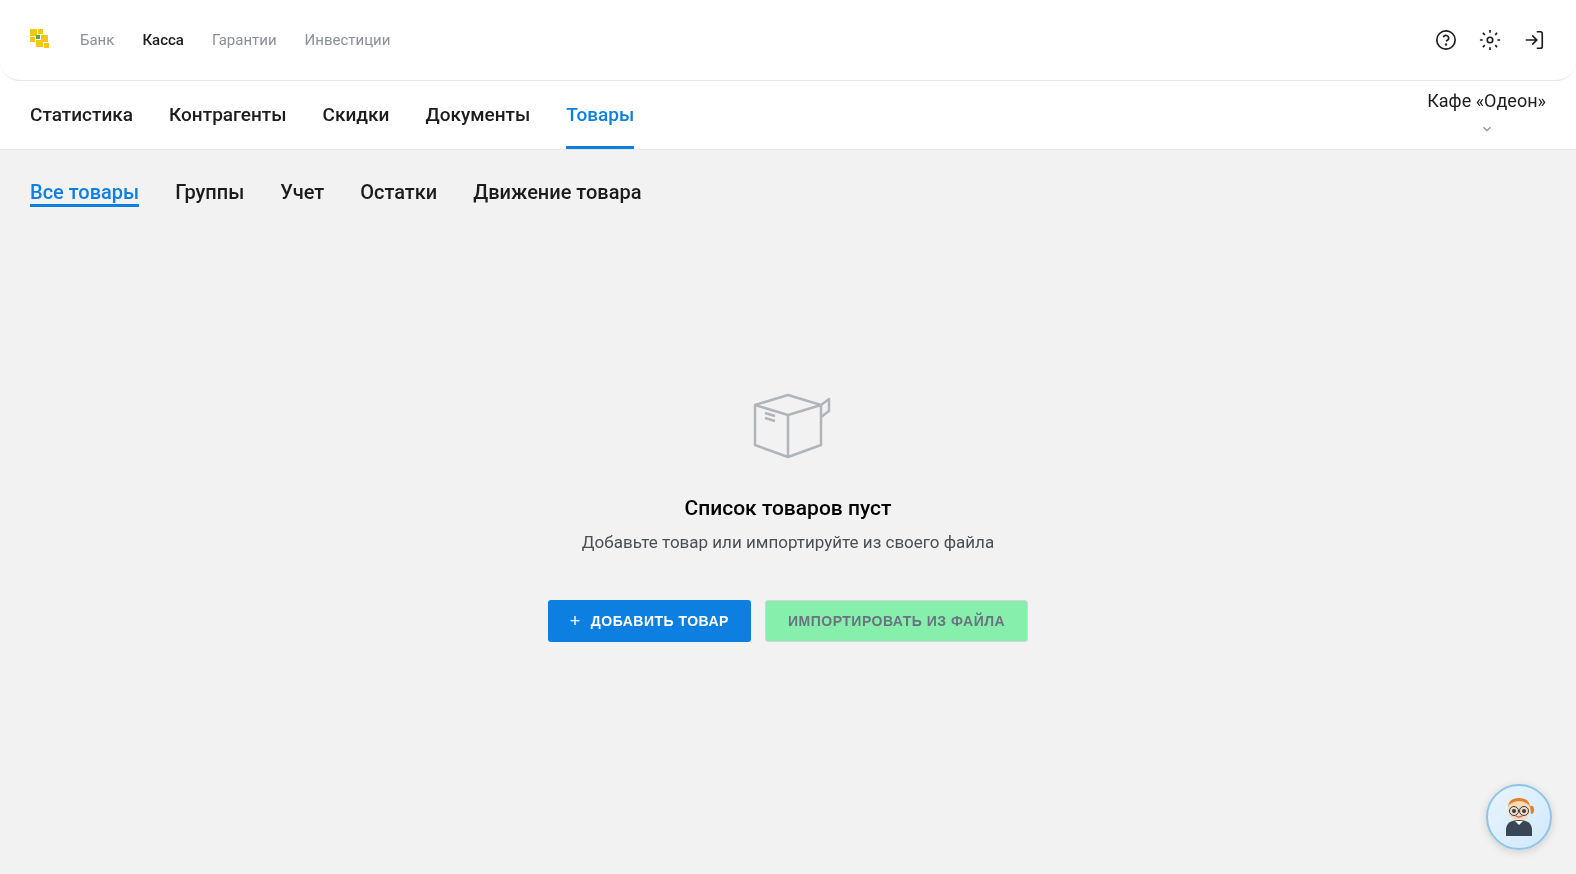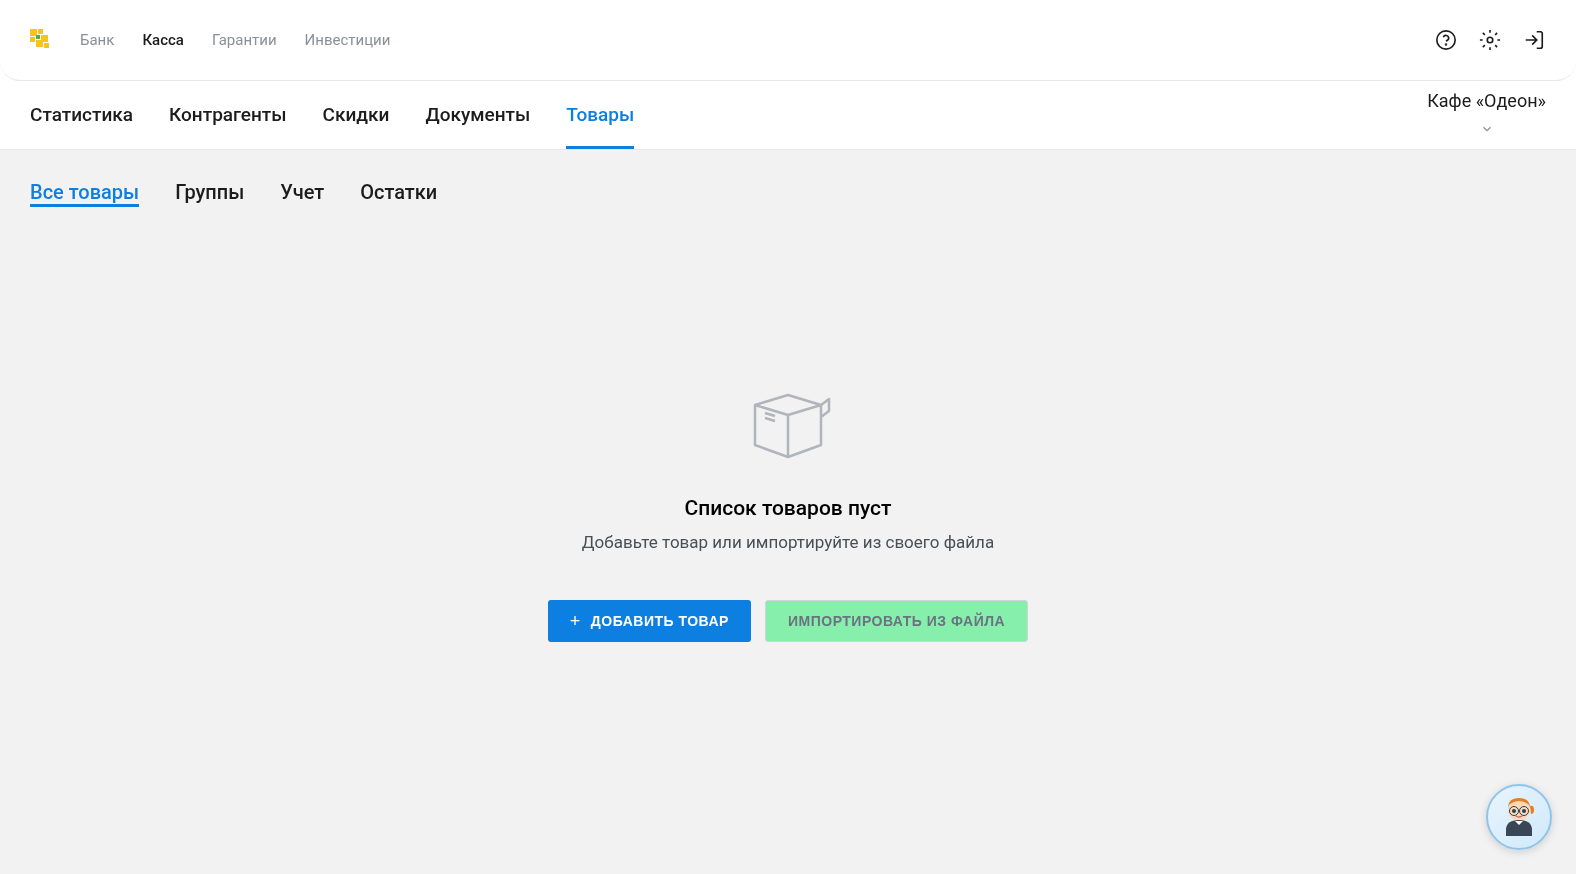--- a/index.html
+++ b/index.html
@@ -236,20 +236,21 @@
     </span>
   </div>
 </div>
 
 <div class="content-area">
   <div class="sub-nav">
     <span class="sub-nav-item active">Все товары</span>
     <span class="sub-nav-item">Группы</span>
     <span class="sub-nav-item">Учет</span>
     <span class="sub-nav-item">Остатки</span>
+    <span class="sub-nav-item">Движение товара</span>
   </div>
 
   <div class="empty-state">
     <div class="empty-icon">
       <svg width="90" height="75" viewBox="0 0 90 75" fill="none" stroke="#b0b4bb" stroke-width="2.5" stroke-linejoin="round">
         <path d="M12 18 L45 8 L78 18 L78 58 L45 70 L12 58 Z"></path>
         <path d="M12 18 L45 28 L78 18"></path>
         <path d="M45 28 L45 70"></path>
         <path d="M78 18 L86 12 L86 24 L78 30"></path>
         <path d="M22 26 L32 29 M22 31 L32 34"></path>

